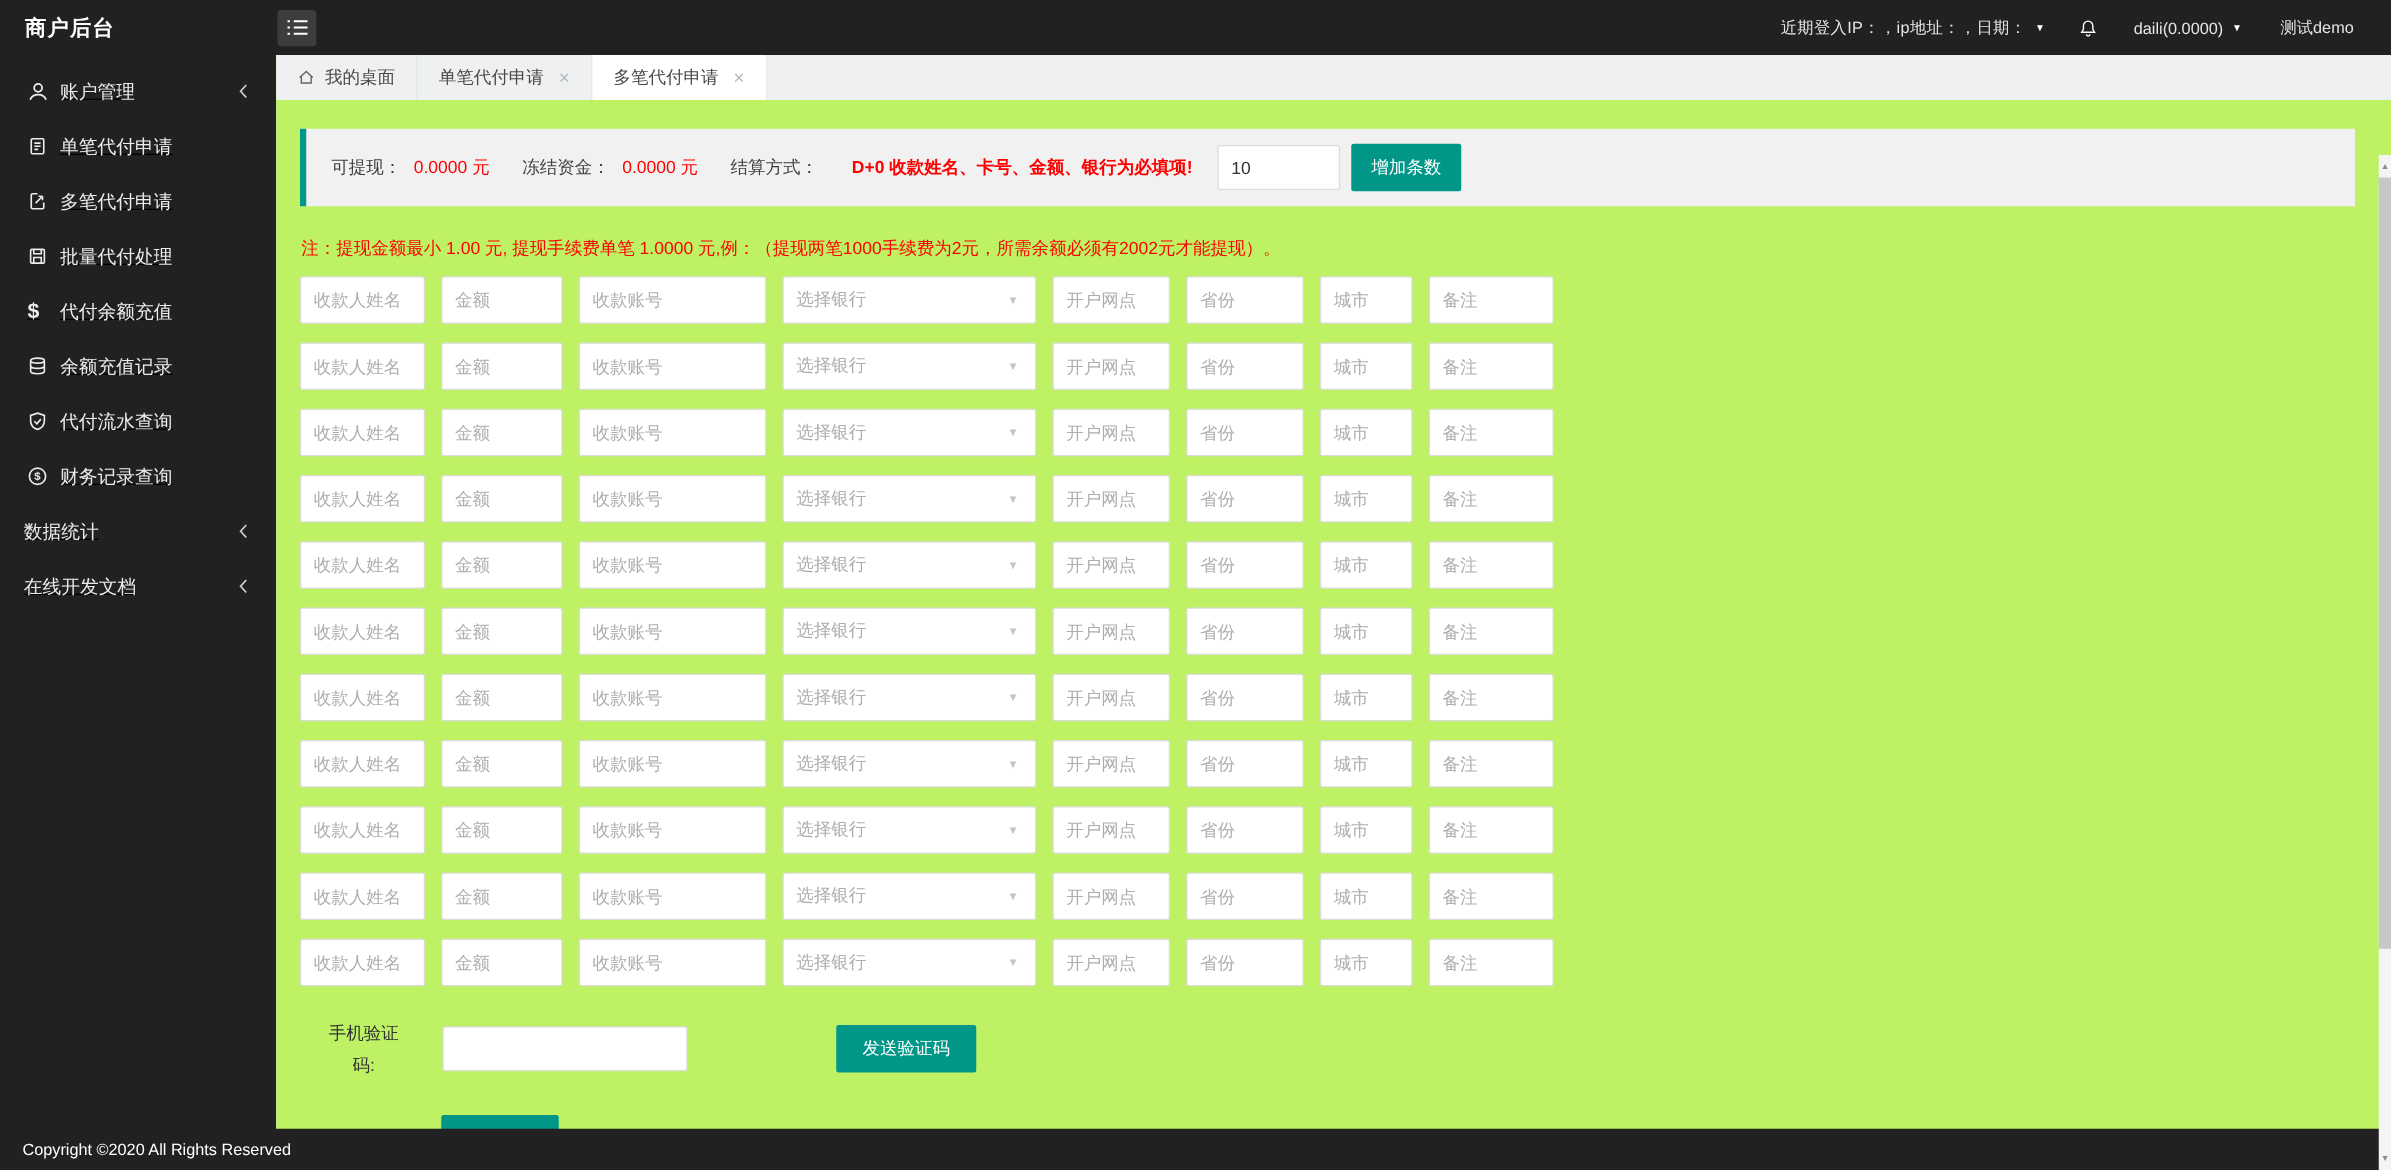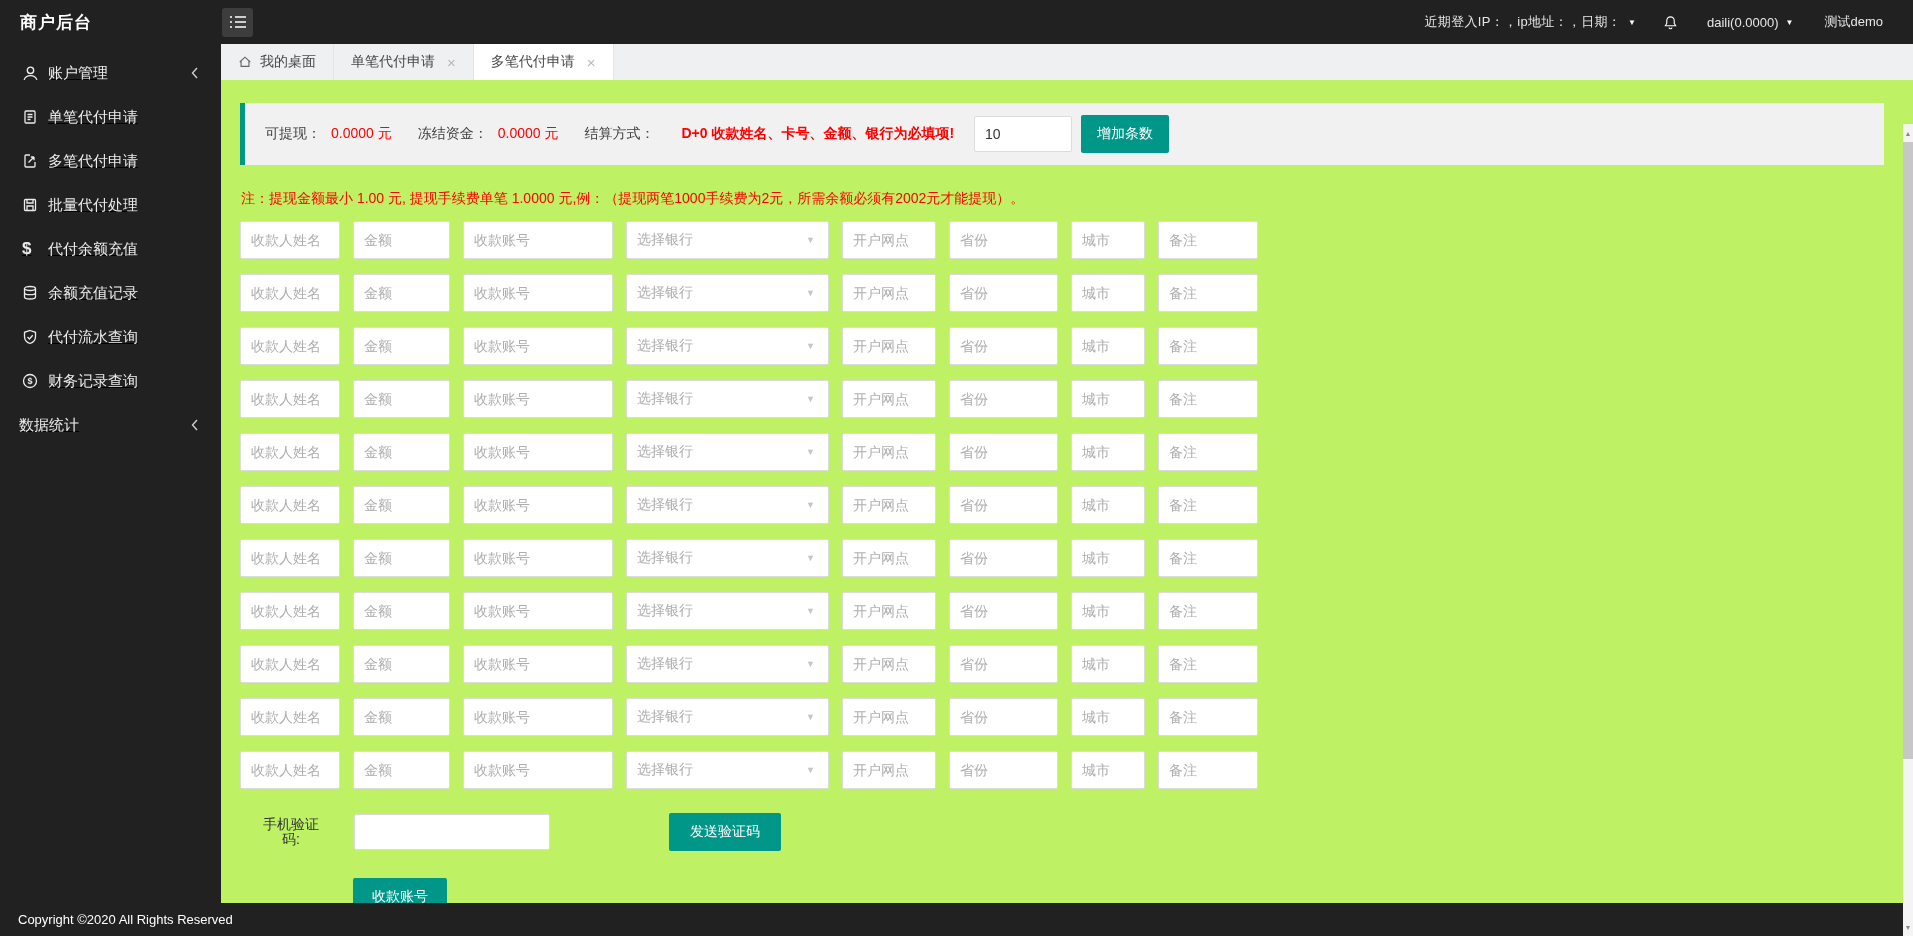--- a/index.html
+++ b/index.html
@@ -49,24 +49,24 @@
 
   .note { margin-top:25px; font-size:14px; color:var(--danger); padding-left:1px; }
 
   .rows { margin-top:13px; }
   .form-row { display:flex; gap:13px; margin-bottom:15px; }
   .form-row input, .select { height:38px; border:1px solid #dcdcdc; border-radius:2px; background:#fff; font-size:14px; color:#333; padding:0 10px; }
   input::placeholder { color:#aeaeae; }
   .select { display:flex; align-items:center; justify-content:space-between; padding-right:13px; cursor:pointer; }
   .sel-ph { color:#aeaeae; }
   .sel-caret { color:#c5c5c5; font-size:9px; }
-  .c0{width:100px}.c1{width:97px}.c2{width:150px}.c3{width:203px}.c4{width:94px}.c5{width:109px}.c6{width:74px}.c7{width:100px}
+  .c0{width:100px}.c1{width:97px}.c2{width:150px}.c3{width:203px}.c4{width:94px}.c5{width:94px}.c6{width:74px}.c7{width:100px}
 
   .verify-row { margin-top:24px; display:flex; align-items:center; }
-  .verify-label { width:66px; margin-left:18px; font-size:14px; color:#333; text-align:center; line-height:15px; }
+  .verify-label { width:66px; margin-left:18px; font-size:14px; color:#333; text-align:center; line-height:26px; }
   .verify-input { width:196px; height:36px; border:1px solid #dcdcdc; border-radius:2px; margin-left:30px; padding:0 10px; font-size:14px; background:#fff; }
   .send-code-btn { height:38px; padding:0 21px; margin-left:119px; }
   .submit-btn { height:38px; padding:0 19px; margin-left:113px; margin-top:27px; display:block; }
 
   
   .footer { position:absolute; left:0; bottom:0; width:100%; height:33px; background:var(--dark); color:#fff; display:flex; align-items:center; padding-left:18px; font-size:13px; z-index:40; }
 
   
   .scrollbar { position:absolute; right:0; top:80px; bottom:0; width:10px; background:#f4f4f4; z-index:60; }
   .sb-arrow { position:absolute; left:0; width:10px; height:14px; display:flex; align-items:center; justify-content:center; font-size:7px; color:#8a8a8a; }
@@ -180,20 +180,28 @@
           <span class="mi-label">财务记录查询</span>
         </div>
         <div class="menu-item no-icon">
           <span class="mi-label">数据统计</span>
           <span class="mi-chevron">
             <svg viewBox="0 0 8 12" width="8" height="12" fill="none" stroke="#cfcfcf" stroke-width="1.4">
               <path d="M6 1 1.5 6 6 11"></path>
             </svg>
           </span>
         </div>
+        <div class="menu-item no-icon">
+          <span class="mi-label">在线开发文档</span>
+          <span class="mi-chevron">
+            <svg viewBox="0 0 8 12" width="8" height="12" fill="none" stroke="#cfcfcf" stroke-width="1.4">
+              <path d="M6 1 1.5 6 6 11"></path>
+            </svg>
+          </span>
+        </div>
       </nav>
   </aside>
 
   <main class="main">
     <div class="tabbar" id="tabbar">
         <div class="tab">
           <span style="display: flex;">
             <svg viewBox="0 0 16 16" width="14" height="14" fill="none" stroke="#666" stroke-width="1.3">
               <path d="M2 8l6-5.5L14 8M3.5 7v6h9V7"></path>
             </svg>

